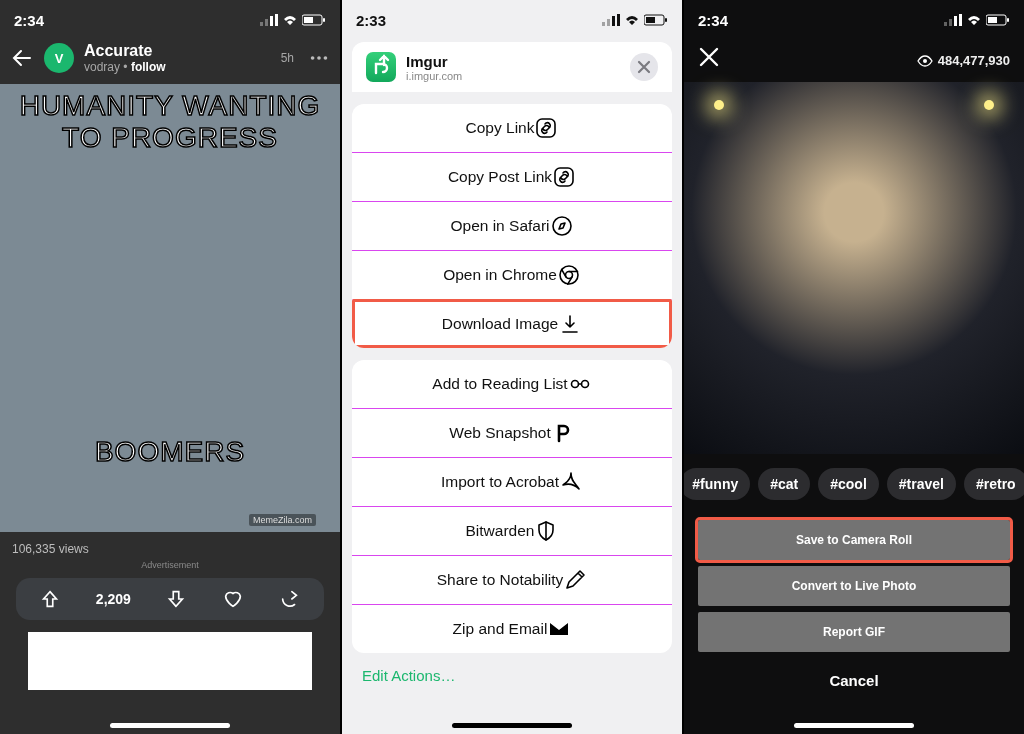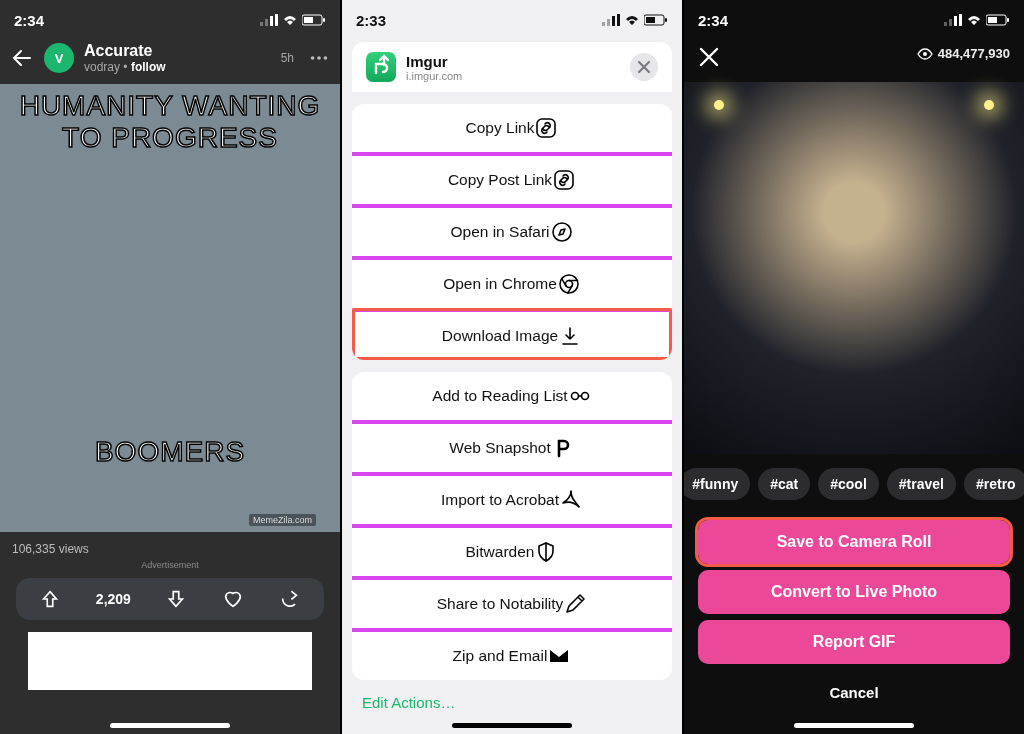--- a/index.html
+++ b/index.html
@@ -43,33 +43,33 @@
   
   .p2 { background:#F0F0F2; color:#111; }
   .sheet-head { display:flex; align-items:center; gap:10px; background:#fff; margin:6px 10px 0; border-radius:12px 12px 0 0; padding:10px 14px; }
   .appicon { width:30px; height:30px; border-radius:7px; background:linear-gradient(#34d07a,#12a85b); position:relative; }
   .appicon svg { position:absolute; inset:0; }
   .sheet-head .sh-t { font-size:15px; font-weight:600; }
   .sheet-head .sh-s { font-size:11px; color:#888; }
   .close-circ { width:28px; height:28px; border-radius:50%; background:#E5E5EA; display:flex; align-items:center; justify-content:center; }
   .group { background:#fff; margin:12px 10px 0; border-radius:12px; overflow:hidden; }
   .row { display:flex; align-items:center; justify-content:center; padding:12px 16px; font-size:15.5px; }
-  .row + .row { border-top:4px solid #d946ef; }
+  .row + .row { border-top:1px solid #d946ef; }
   .row.highlight { outline:3px solid #F15B47; outline-offset:-3px; border-radius:2px; position:relative; z-index:2; }
   .edit { color:#1BB76E; font-size:15px; padding:14px 20px 0; }
 
   
   .p3 { background:#0E0E0F; color:#fff; }
-  .p3-top { display:flex; align-items:flex-start; justify-content:space-between; padding:10px 14px; }
+  .p3-top { display:flex; align-items:flex-end; justify-content:space-between; padding:10px 14px; }
   .view-count { display:flex; align-items:center; gap:5px; font-size:13px; font-weight:600; color:#eee; }
   .media { height:372px; margin:4px 0; background:radial-gradient(circle at 50% 35%, #c6b18f 10%, #20222a 55%, #0b0d12 100%); position:relative; }
   .road-glow { position:absolute; top:18px; width:10px; height:10px; border-radius:50%; background:#fff08a; box-shadow:0 0 18px 9px rgba(255,240,138,.55); }
   .tags { display:flex; gap:8px; padding:10px 10px 14px; justify-content:center; flex-wrap:nowrap; }
   .tag { background:#2C2C2F; color:#fff; font-size:14px; font-weight:700; padding:8px 12px; border-radius:18px; white-space:nowrap; }
-  .sheet-btn { margin:6px 14px; background:#ec4899; color:#fff; font-size:16px; font-weight:600; text-align:center; padding:13px 0; border-radius:10px; }
+  .sheet-btn { margin:6px 14px; background:#737373; color:#fff; font-size:12px; font-weight:600; text-align:center; padding:13px 0; border-radius:2px; }
   .sheet-btn.highlight { outline:3px solid #F15B47; outline-offset:0; }
   .cancel { text-align:center; font-size:15px; font-weight:600; padding:14px 0 6px; }
 
   svg { display:block; }
 </style>
 </head>
 <body>
 
 <div class="panel p1 dark">
   <div class="status">

